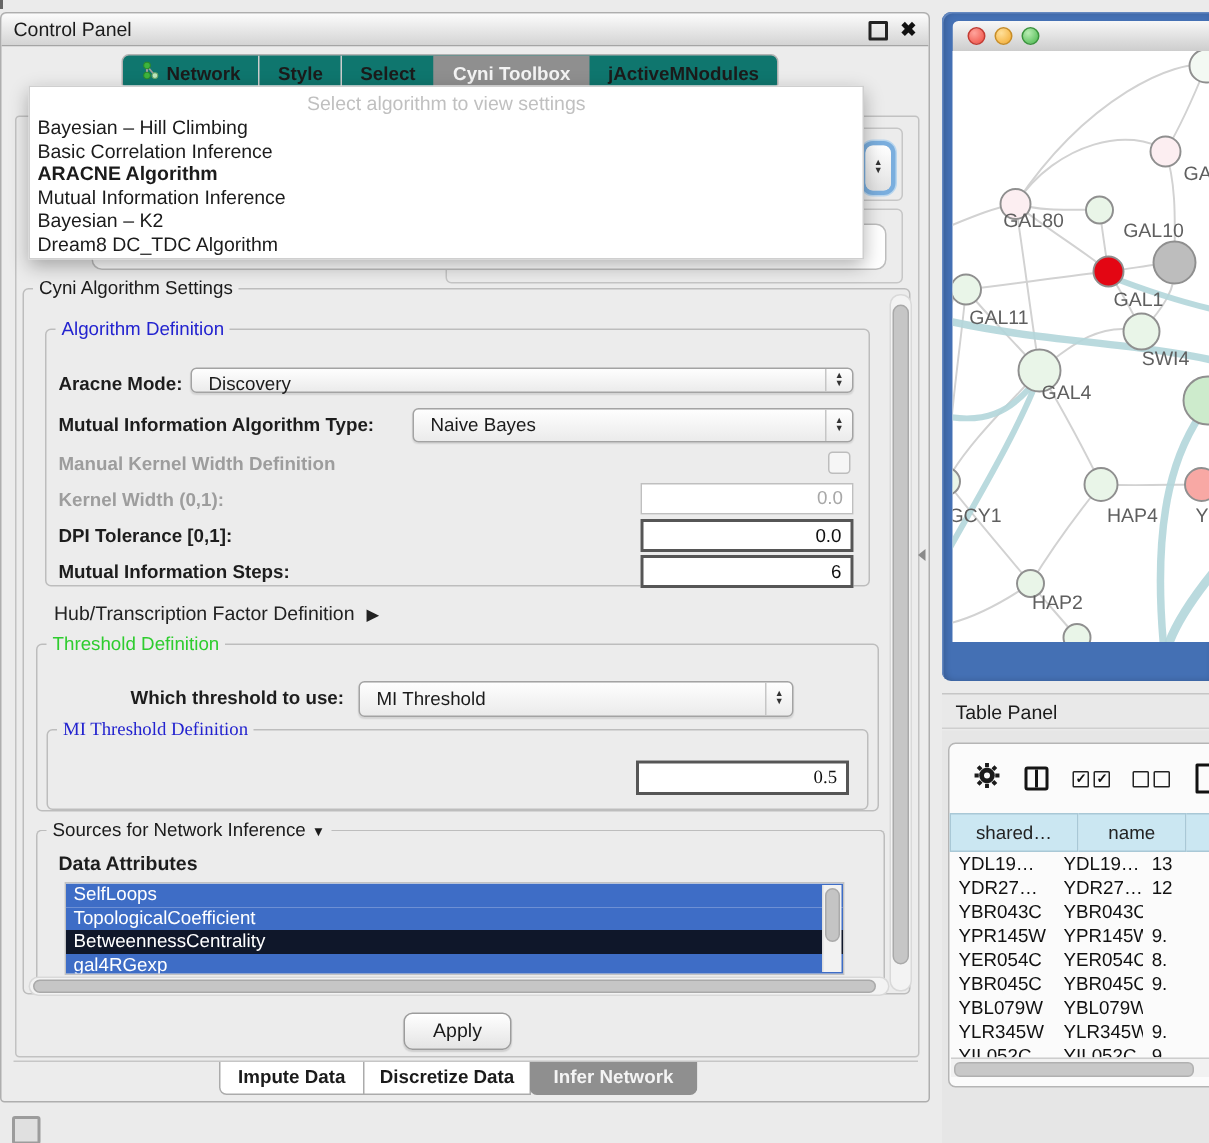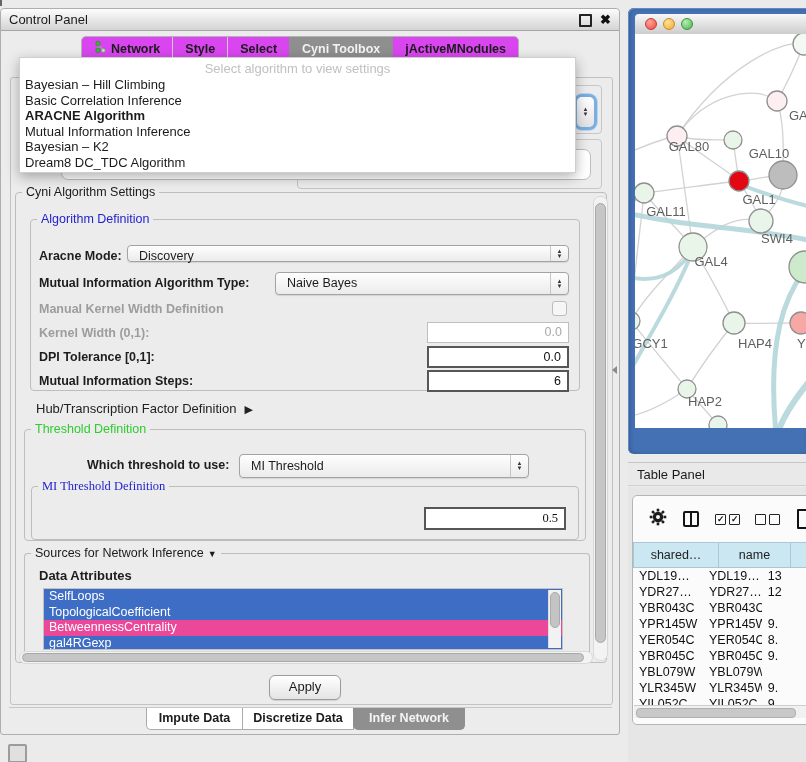--- a/index.html
+++ b/index.html
@@ -11,21 +11,21 @@
   .cp{position:absolute;left:0;top:8px;width:620px;height:727px;background:#ececec;
       border:1px solid #aeaeae;border-radius:4px 4px 3px 3px;box-sizing:border-box;}
   .cp-title{position:absolute;left:0;top:0;right:0;height:22px;border-radius:4px 4px 0 0;
       background:linear-gradient(#fcfcfc,#d4d4d4);border-bottom:1px solid #a5a5a5;
       font-size:13px;line-height:22px;padding-left:8px;box-sizing:border-box;}
   .win-btns{position:absolute;right:8px;top:0;height:22px;display:flex;align-items:center;gap:8px;}
   .ico-float{width:9px;height:9px;border:2px solid #222;border-radius:1px;display:inline-block;}
   .ico-close{font-size:13px;font-weight:bold;color:#111;line-height:10px;}
 
   
-  .ttabs{position:absolute;left:80px;top:27px;height:23px;display:flex;background:#d946ef;
+  .ttabs{position:absolute;left:80px;top:27px;height:23px;display:flex;background:#0f766e;
       border:1px solid #b2b2b2;border-radius:5px;overflow:hidden;}
   .ttab{display:flex;align-items:center;gap:5px;padding:0 12px;font-size:12.5px;font-weight:bold;
       border-left:1px solid #cdcdcd;white-space:nowrap;cursor:default;}
   .ttab:first-child{border-left:none;}
   .ttab.sel{background:#8f8f8f;color:#f4f4f4;border-left-color:#8f8f8f;}
   .ttab.sel + .ttab{border-left-color:#8f8f8f;}
 
   
   .bigpanel{position:absolute;left:9px;top:68px;width:601px;height:626px;
       border:1px solid #c2c2c2;border-radius:3px;background:#ececec;}
@@ -245,21 +245,21 @@
 
       <div class="grp" style="left:8px;top:360px;width:566px;height:100px;border-bottom:none;border-radius:4px 4px 0 0;">
         <span class="gt">
           <span>Sources for Network Inference</span><span class="caret">▼</span>
         </span>
         <span class="lbl" style="left:14px;top:14px;font-size:13px;">Data Attributes</span>
         <div class="attr-list" style="left:18px;top:34px;width:518px;height:60px;">
           <div id="attrItems">
               <div class="attr-row" style="background: rgb(62, 109, 198);">SelfLoops</div>
               <div class="attr-row" style="background: rgb(62, 109, 198);">TopologicalCoefficient</div>
-              <div class="attr-row" style="background: #ec4899;">BetweennessCentrality</div>
+              <div class="attr-row" style="background: #0f172a;">BetweennessCentrality</div>
               <div class="attr-row" style="background: rgb(62, 109, 198);">gal4RGexp</div>
             </div>
           <div class="list-sb">
               <div class="th"></div>
             </div>
         </div>
       </div>
 
       <div class="sb-v" style="left:577px;top:3px;width:13px;height:463px;">
         <div class="th" style="top:6px;height:438px;"></div>

